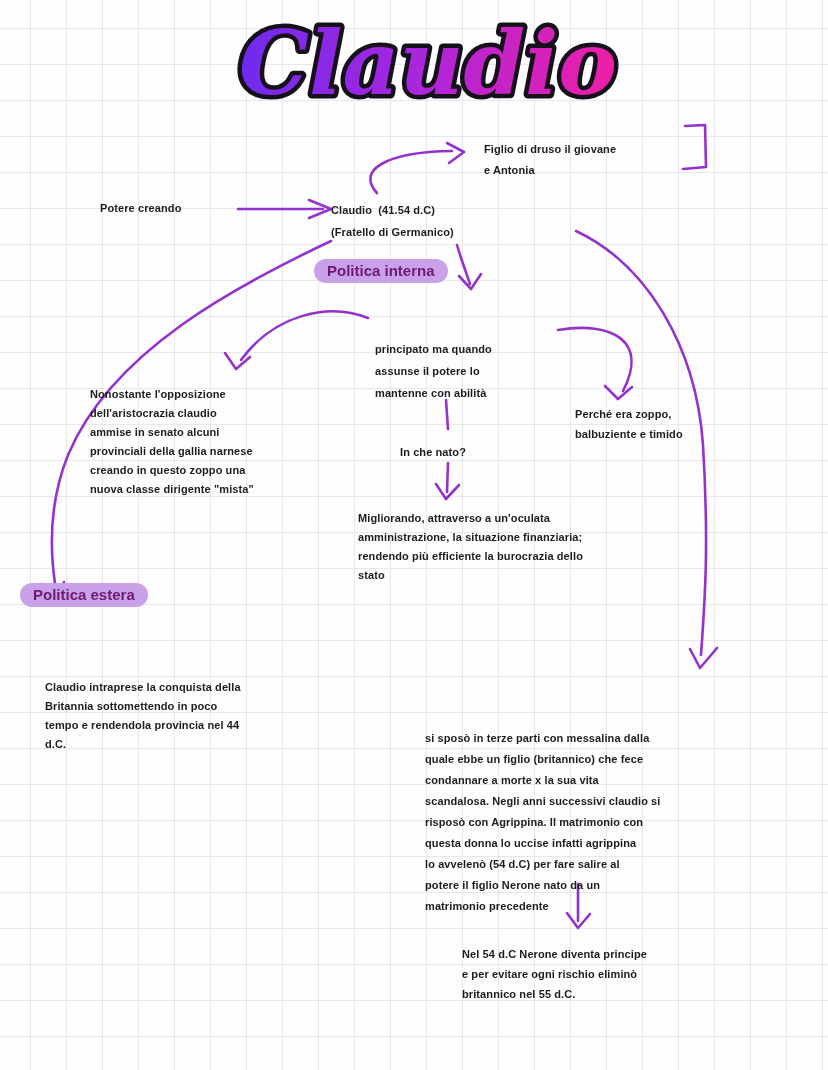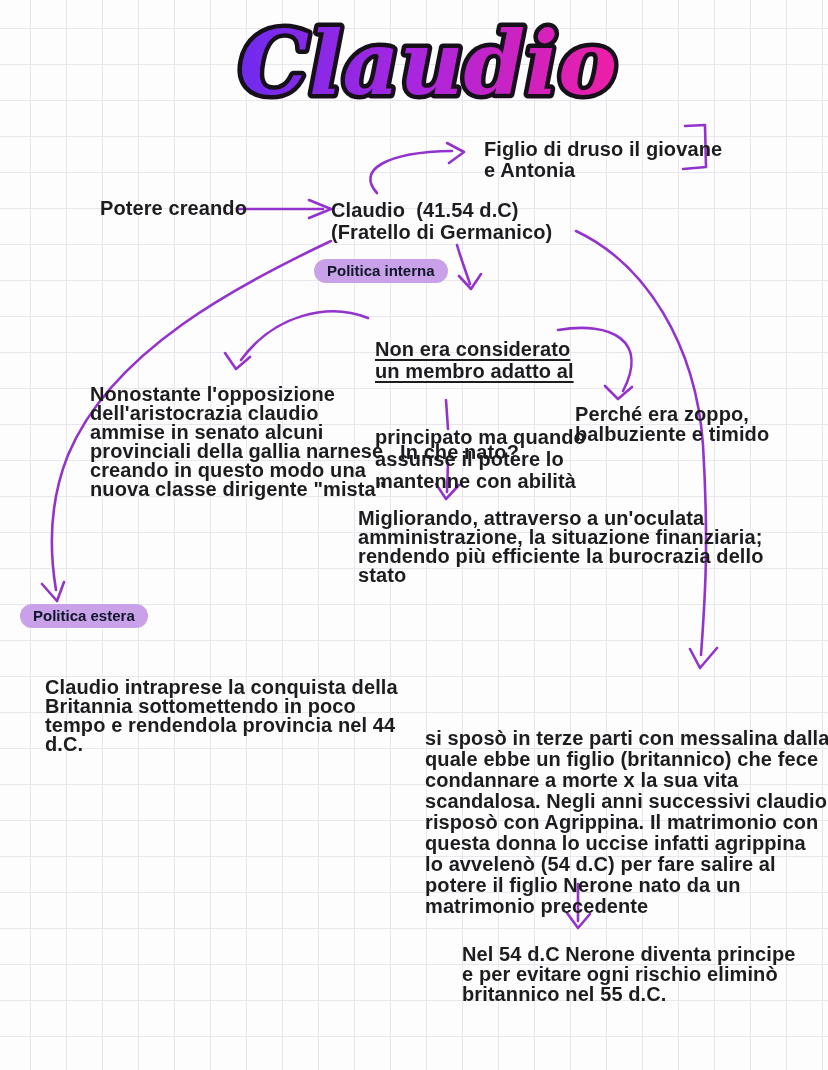--- a/index.html
+++ b/index.html
@@ -8,30 +8,30 @@
     background-color:#fdfdfe;
     background-image:
       linear-gradient(to right,#e8e8ec 1px,transparent 1px),
       linear-gradient(to bottom,#e8e8ec 1px,transparent 1px);
     background-size:36px 36px;
     background-position:-6px -8px;
     font-family:"Liberation Sans",sans-serif;
   }
   .node{
     position:absolute;white-space:pre;
-    font-weight:bold;font-size:20px;line-height:20px;
+    font-weight:bold;font-size:11px;line-height:20px;
     color:#1d1d1f;letter-spacing:0.1px;z-index:3;
   }
   .node span{display:block;white-space:pre;}
   .u{text-decoration:underline;text-decoration-thickness:1.6px;text-underline-offset:3px;}
   .pill{
     position:absolute;z-index:3;
     background:#c9a1e8;border-radius:14px;
     padding:3px 13px 4px 13px;
-    font-weight:bold;font-size:15px;color:#0f172a;white-space:pre;
+    font-weight:bold;font-size:15px;color:#701a75;white-space:pre;
   }
   #arrow-layer{position:absolute;left:0;top:0;z-index:2;pointer-events:none;}
   #title-box{position:absolute;left:216px;top:8px;z-index:3;}
 </style>
 </head>
 <body>
 
 <div id="title-box">
   <svg width="440" height="120">
     <defs>
@@ -65,45 +65,43 @@
 e Antonia</div>
 
 <div class="node" style="left:100px;top:198px">Potere creando</div>
 
 <div class="node" style="left:331px;top:199px;line-height:22px">Claudio  (41.54 d.C)
 (Fratello di Germanico)</div>
 
 <div class="pill" style="left:314px;top:259px">Politica interna</div>
 
 <div class="node" style="left:375px;top:294px;line-height:22px">
-  <span class="u">Non era considerato
-un membro adatto al</span>
   <span>principato ma quando
 assunse il potere lo
 mantenne con abilità</span>
 </div>
 
 <div class="node" style="left:90px;top:385px;line-height:19px">Nonostante l'opposizione
 dell'aristocrazia claudio
 ammise in senato alcuni
 provinciali della gallia narnese
-creando in questo modo una
+creando in questo zoppo una
 nuova classe dirigente "mista"</div>
 
 <div class="node" style="left:575px;top:404px">Perché era zoppo,
 balbuziente e timido</div>
 
 <div class="node" style="left:400px;top:442px">In che nato?</div>
 
 <div class="node" style="left:358px;top:509px;line-height:19px">Migliorando, attraverso a un'oculata
 amministrazione, la situazione finanziaria;
 rendendo più efficiente la burocrazia dello
 stato</div>
 
-<div class="pill" style="left:20px;top:604px">Politica estera</div>
+<div class="pill" style="left:20px;top:583px">Politica estera</div>
 
 <div class="node" style="left:45px;top:678px;line-height:19px">Claudio intraprese la conquista della
 Britannia sottomettendo in poco
 tempo e rendendola provincia nel 44
 d.C.</div>
 
 <div class="node" style="left:425px;top:728px;line-height:21px">si sposò in terze parti con messalina dalla
 quale ebbe un figlio (britannico) che fece
 condannare a morte x la sua vita
 scandalosa. Negli anni successivi claudio si

